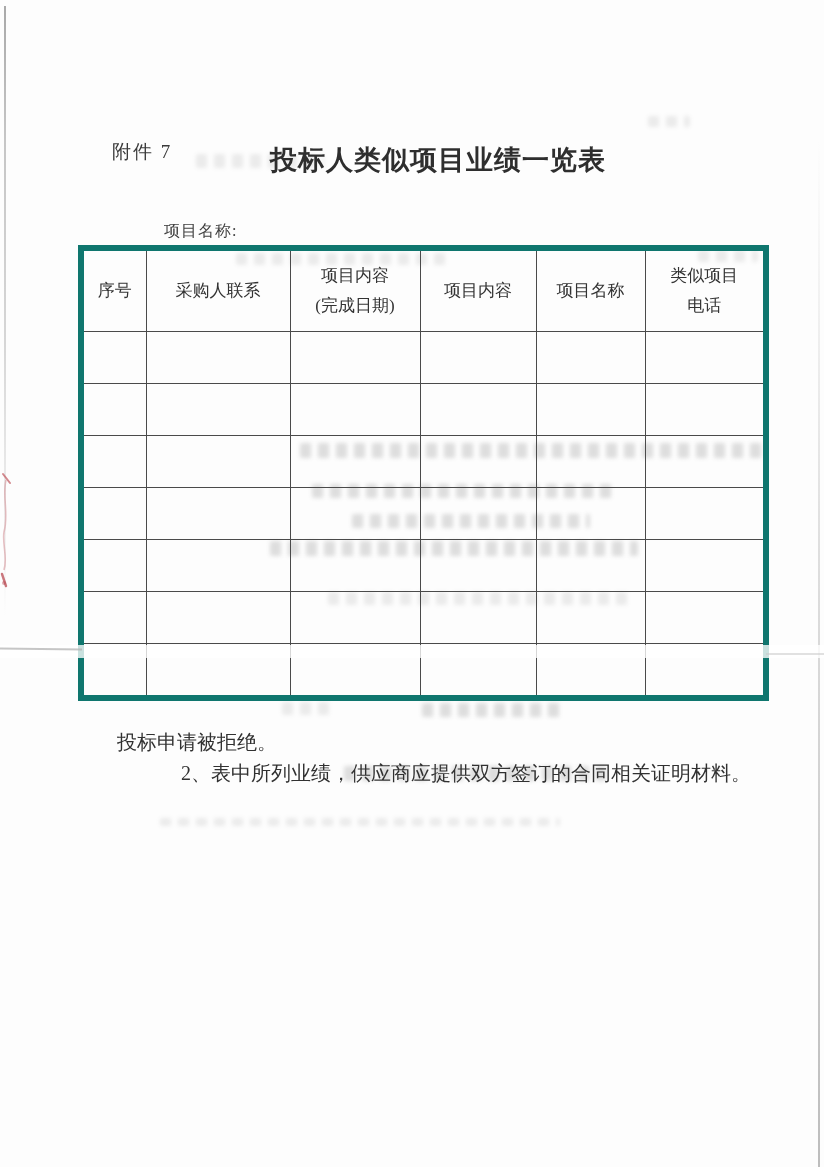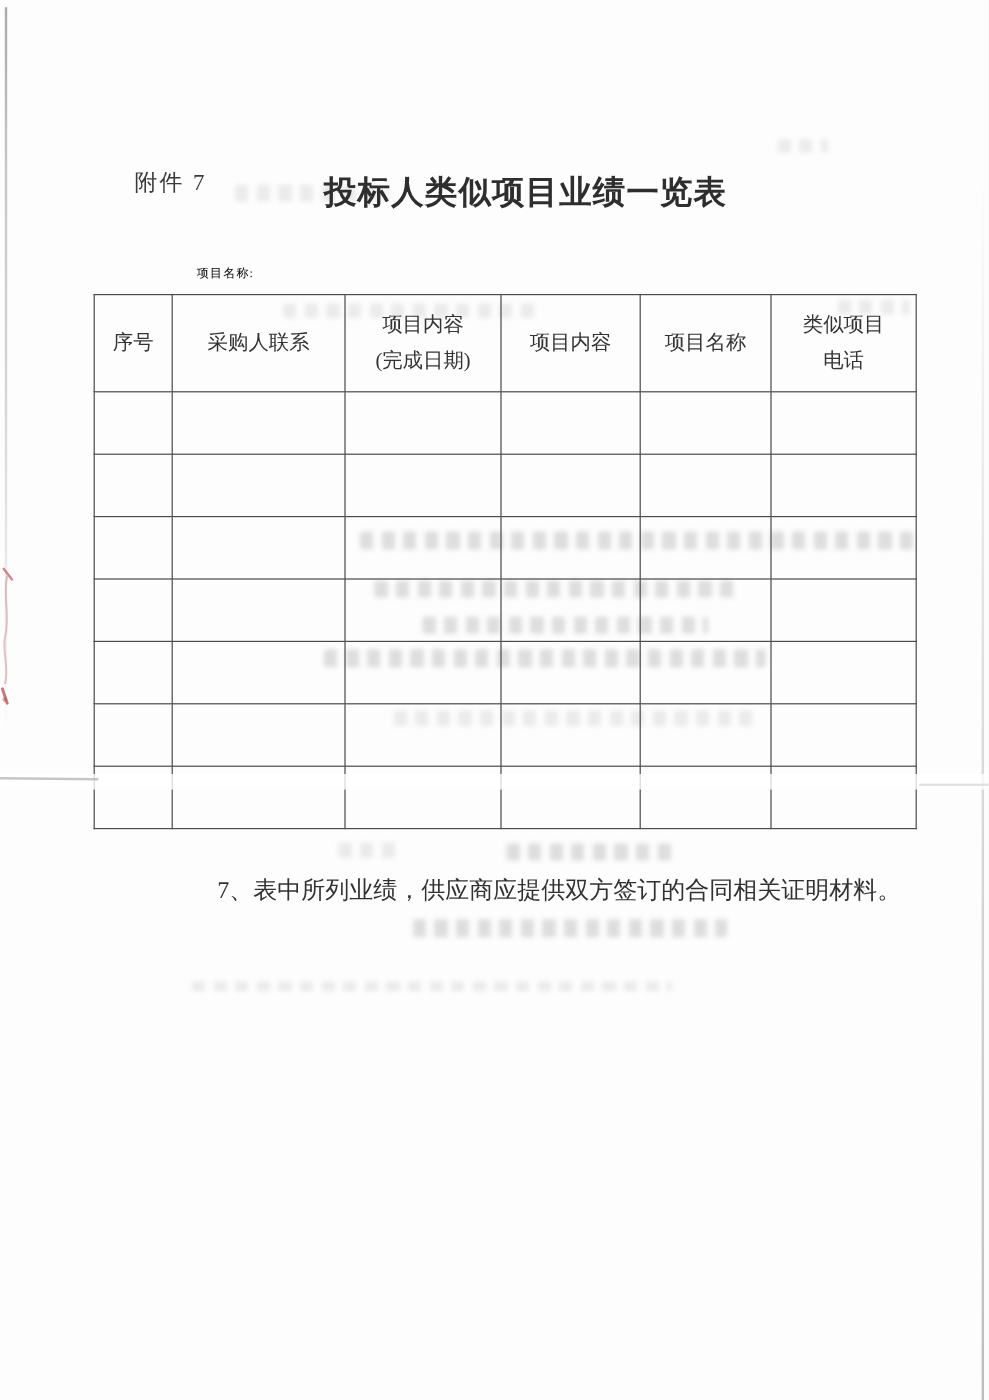--- a/index.html
+++ b/index.html
@@ -45,30 +45,30 @@
     position:absolute;left:112px;top:112px;
     font-size:19px;letter-spacing:2px;color:#3a3a3a;margin-top:27px;
   }
   .doc-title{
     position:absolute;left:0;top:142px;width:824px;margin:0;
     text-align:center;font-size:27px;font-weight:bold;
     letter-spacing:1px;color:#2e2e2e;padding-left:26px;
   }
   .project-name-label{
     position:absolute;left:164px;top:221px;
-    font-size:10px;letter-spacing:1px;color:#000000;
+    font-size:16px;letter-spacing:1px;color:#404040;
   }
   table.perf{
     position:absolute;left:78px;top:245px;
     width:685px;border-collapse:collapse;table-layout:fixed;
   }
   table.perf,table.perf td,table.perf th{
     border:1px solid #4a4a4a;
   }
-  table.perf{border:1px solid #0f766e;}
+  table.perf{border:6px solid #0f766e;}
   table.perf th{
     height:80px;font-size:17px;font-weight:normal;
     text-align:center;vertical-align:middle;color:#333;
     padding:0;line-height:1.75;
   }
   table.perf td{height:51px;padding:0;}
   .notes{
     position:absolute;left:117px;top:727px;width:640px;
     font-size:20px;line-height:31px;color:#313131;
   }
@@ -190,16 +190,17 @@
   <div class="streak-line-right"></div>
 
   <svg class="red-mark" width="18" height="130" viewBox="0 0 18 130">
     <path d="M3,8 L10,17" stroke="#c1565c" stroke-width="2" fill="none" opacity="0.7" stroke-linecap="round"></path>
     <path d="M6,14 C2,30 9,48 4,66 C2,78 8,92 4,104" stroke="#cf8489" stroke-width="1.6" fill="none" opacity="0.5"></path>
     <path d="M2,108 L6,120" stroke="#b84a52" stroke-width="2.4" fill="none" opacity="0.75" stroke-linecap="round"></path>
     <circle cx="4" cy="117" r="2" fill="#b84a52" opacity="0.45"></circle>
   </svg>
 
   <div class="notes">
-    <div class="indent">7、表中所列业绩，供应商应提供双方签订的合同相关证明材料。</div>
+    <div>投标申请被拒绝。</div>
+    <div class="indent">2、表中所列业绩，供应商应提供双方签订的合同相关证明材料。</div>
   </div>
 
 </div>
 
 </body></html>

